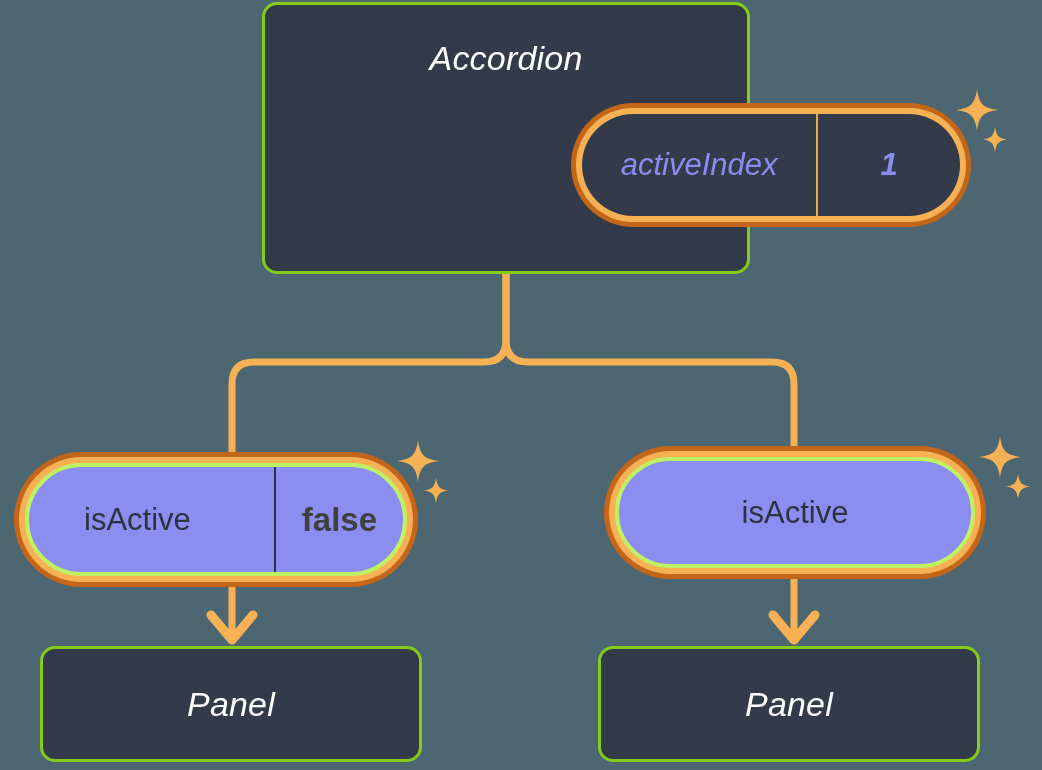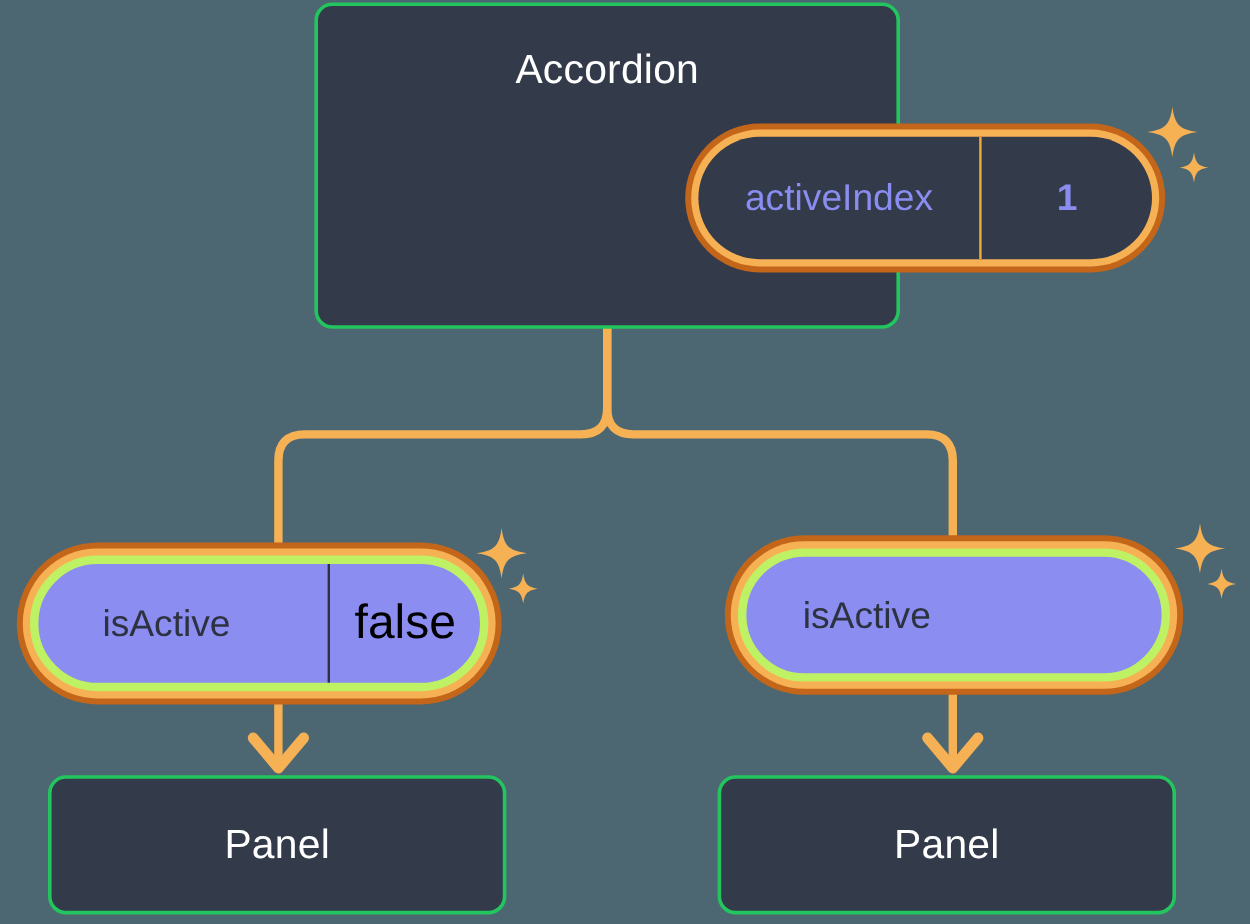--- a/index.html
+++ b/index.html
@@ -26,23 +26,24 @@
     top: 0;
     width: 1042px;
     height: 770px;
     pointer-events: none;
   }
 
   
   .card {
     position: absolute;
     background: #333a4a;
-    border: 3px solid #22c55e;
+    border: 3px solid #84cc16;
     border-radius: 15px;
     box-sizing: border-box;
+    font-style: italic;
   }
   .card-title {
     color: #ffffff;
     font-size: 34px;
     font-weight: 400;
     letter-spacing: 0.2px;
     text-align: center;
     white-space: nowrap;
   }
 
@@ -96,20 +97,21 @@
     background: #f7b155;
   }
   
   .pill-body {
     position: absolute;
     inset: 11px;
     border-radius: 999px;
     display: flex;
     align-items: center;
     overflow: hidden;
+    justify-content: center;
   }
   .pill-key, .pill-val {
     display: flex;
     align-items: center;
     justify-content: center;
     height: 100%;
     white-space: nowrap;
     box-sizing: border-box;
   }
 
@@ -126,32 +128,32 @@
   .pill.dark .pill-val {
     color: #8a8df0;
     font-size: 31px;
     font-weight: 700;
     border-left: 2px solid #f2a93b;
   }
 
   
   .pill.purple .pill-body {
     background: #8b8df0;
-    border: 7px solid #bef264;
+    border: 4px solid #bef264;
     gap: 28px;
   }
   .pill.purple .pill-key {
     color: #2d3240;
     font-size: 31px;
     font-weight: 400;
   }
   .pill.purple .pill-val {
-    color: #000000;
-    font-size: 40px;
-    font-weight: 400;
+    color: #404040;
+    font-size: 33px;
+    font-weight: 700;
     border-left: 2px solid #2d3240;
   }
 
   
   #pill-active-index {
     left: 306px;
     top: 98px;
     width: 400px;
     height: 124px;
   }

